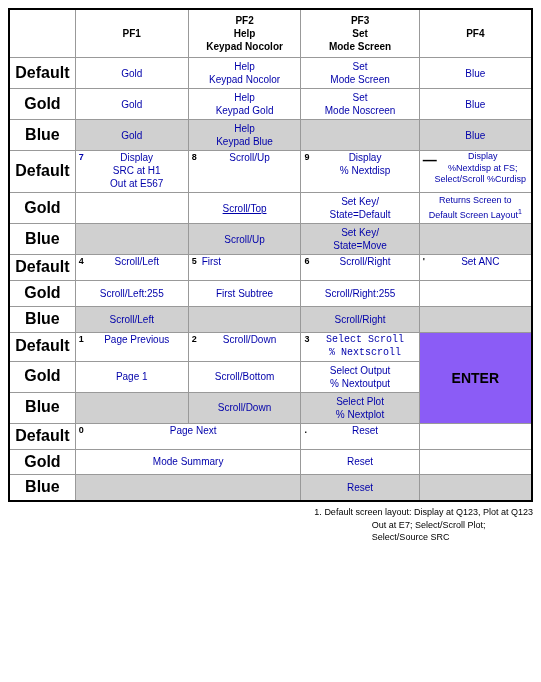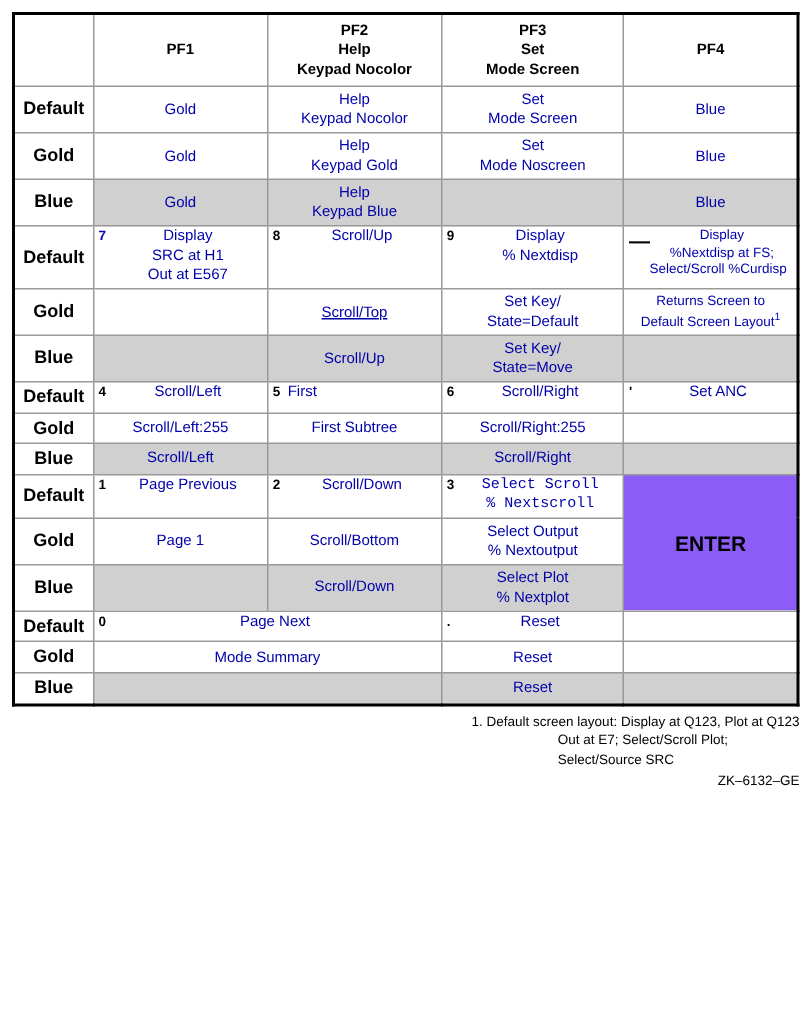--- a/index.html
+++ b/index.html
@@ -28,21 +28,21 @@
       line-height: 1.3;
     }
     .header-row th {
       background: #fff;
       font-weight: bold;
       font-size: 10px;
       padding: 4px 3px;
     }
     .row-label {
       font-weight: bold;
-      font-size: 12px;
+      font-size: 16px;
       background: #fff;
       white-space: nowrap;
       width: 38px;
     }
     .row-default { background: #fff; }
     .row-gold { background: #fff; }
     .row-blue { background: #d0d0d0; }
     .small-num {
       font-size: 9px;
       font-weight: bold;
@@ -256,16 +256,13 @@
 <div class="footnote">
   <div class="footnote-main">
     <div>
       <span class="footnote-text">
         <span>1.</span> <span>Default screen layout:  Display at Q123, Plot at Q123</span><br>
         &nbsp;&nbsp;&nbsp;&nbsp;&nbsp;&nbsp;&nbsp;&nbsp;&nbsp;&nbsp;&nbsp;&nbsp;&nbsp;&nbsp;&nbsp;&nbsp;&nbsp;&nbsp;&nbsp;&nbsp;&nbsp;&nbsp;&nbsp;<span>Out at E7; Select/Scroll Plot;</span><br>
         &nbsp;&nbsp;&nbsp;&nbsp;&nbsp;&nbsp;&nbsp;&nbsp;&nbsp;&nbsp;&nbsp;&nbsp;&nbsp;&nbsp;&nbsp;&nbsp;&nbsp;&nbsp;&nbsp;&nbsp;&nbsp;&nbsp;&nbsp;<span>Select/Source SRC</span>
       </span>
     </div>
   </div>
-  <div class="zk-code">
-    <span>ZK–6132–GE</span>
-  </div>
 </div>
 
 </body></html>

